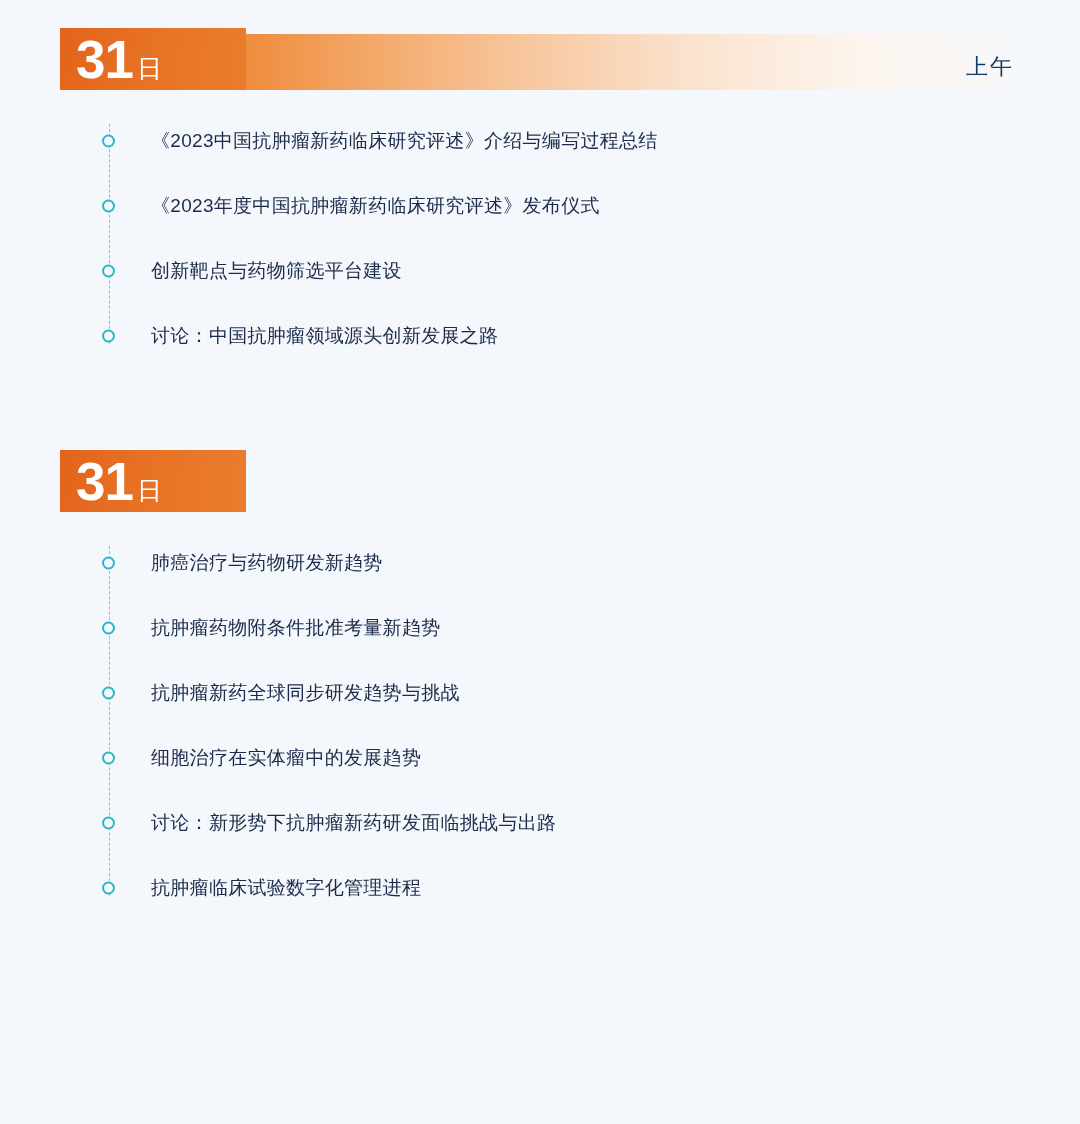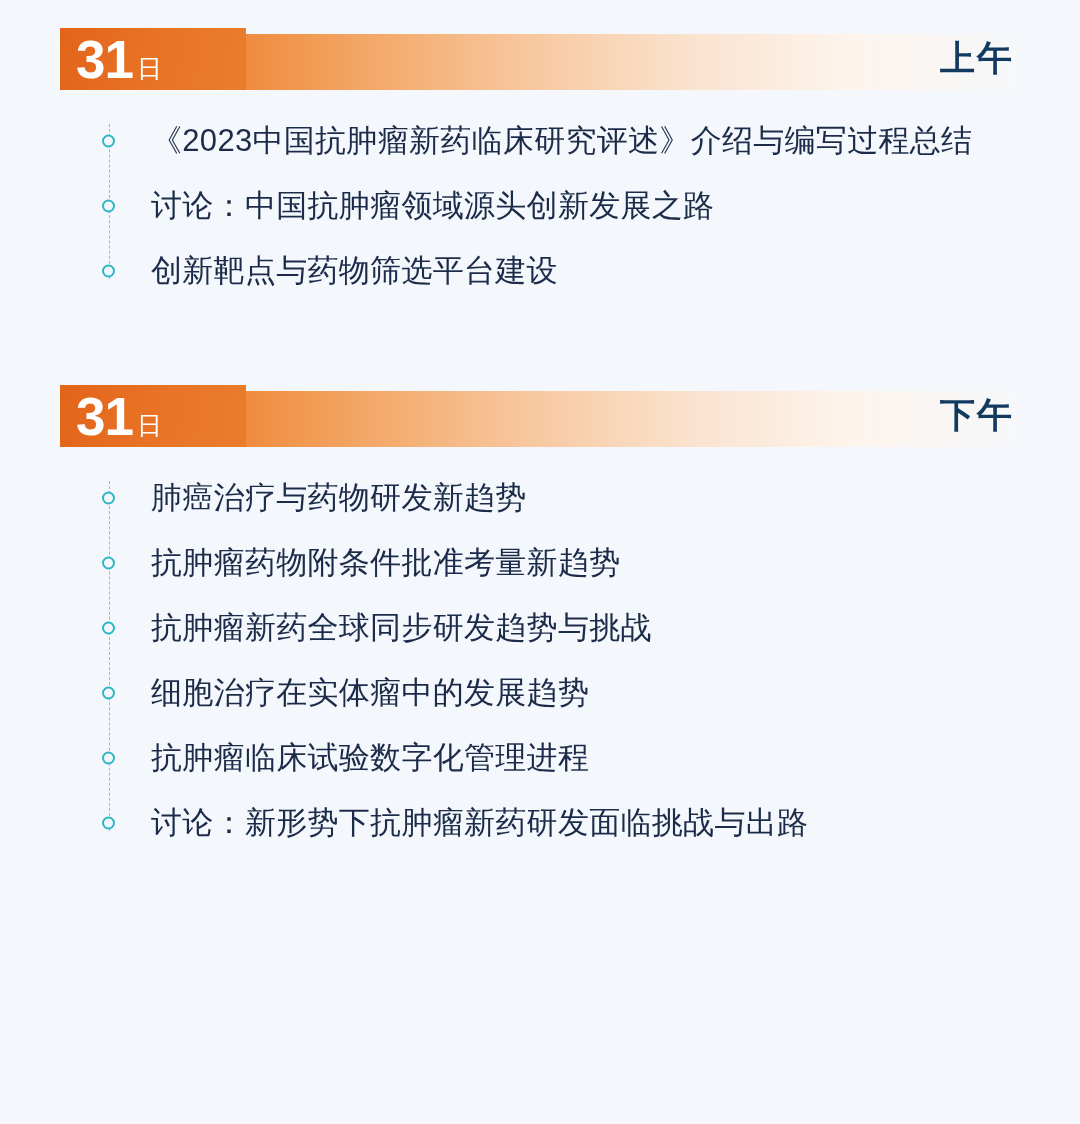--- a/index.html
+++ b/index.html
@@ -87,23 +87,23 @@
     align-self: flex-start;
     margin-top: 6px;
     background: linear-gradient(90deg, #ef8c3e 0%, #f3a868 16%, #f7c79e 36%, #fae3cf 58%, #fdf4ec 78%, #f6f8fb 100%);
     display: flex;
     align-items: flex-end;
     justify-content: flex-end;
     padding: 0 6px 8px 0;
     box-sizing: border-box;
   }
   .band-strip .period {
-    font-size: 35px;
+    font-size: 22px;
     color: #12395f;
-    font-weight: bold;
+    font-weight: normal;
     letter-spacing: 2px;
     margin-left: 32px;
   }
 
   
   .agenda {
     position: relative;
     margin-left: 105px;
     margin-right: 60px;
     padding-top: 18px;
@@ -130,21 +130,21 @@
     top: 50%;
     transform: translateY(-50%);
     width: 13px;
     height: 13px;
     border: 2px solid #2bb8c4;
     border-radius: 50%;
     background: #f4f7fb;
     box-sizing: border-box;
   }
   .agenda-item .txt {
-    font-size: 31px;
+    font-size: 19px;
     line-height: 1.35;
     color: #1b2b49;
     letter-spacing: 0.3px;
   }
 </style>
 </head>
 <body>
 
 <div class="page">
 
@@ -161,38 +161,39 @@
 
     <div class="agenda">
       <div class="timeline"></div>
 
       <div class="agenda-item">
         <span class="bullet"></span>
         <span class="txt">《2023中国抗肿瘤新药临床研究评述》介绍与编写过程总结</span>
       </div>
       <div class="agenda-item">
         <span class="bullet"></span>
+        <span class="txt">《2023年度中国抗肿瘤新药临床研究评述》发布仪式</span>
+      </div>
+      <div class="agenda-item">
+        <span class="bullet"></span>
+        <span class="txt">创新靶点与药物筛选平台建设</span>
+      </div>
+      <div class="agenda-item">
+        <span class="bullet"></span>
         <span class="txt">讨论：中国抗肿瘤领域源头创新发展之路</span>
-      </div>
-      <div class="agenda-item">
-        <span class="bullet"></span>
-        <span class="txt">创新靶点与药物筛选平台建设</span>
       </div>
     </div>
   </section>
 
   <section class="session second">
     <div class="band">
       <div class="date-tab">
         <span class="daynum">31</span>
         <span class="dayunit">日</span>
       </div>
-      <div class="band-strip">
-        <span class="period">下午</span>
-      </div>
     </div>
 
     <div class="agenda">
       <div class="timeline"></div>
 
       <div class="agenda-item">
         <span class="bullet"></span>
         <span class="txt">肺癌治疗与药物研发新趋势</span>
       </div>
       <div class="agenda-item">
@@ -202,22 +203,22 @@
       <div class="agenda-item">
         <span class="bullet"></span>
         <span class="txt">抗肿瘤新药全球同步研发趋势与挑战</span>
       </div>
       <div class="agenda-item">
         <span class="bullet"></span>
         <span class="txt">细胞治疗在实体瘤中的发展趋势</span>
       </div>
       <div class="agenda-item">
         <span class="bullet"></span>
+        <span class="txt">讨论：新形势下抗肿瘤新药研发面临挑战与出路</span>
+      </div>
+      <div class="agenda-item">
+        <span class="bullet"></span>
         <span class="txt">抗肿瘤临床试验数字化管理进程</span>
       </div>
-      <div class="agenda-item">
-        <span class="bullet"></span>
-        <span class="txt">讨论：新形势下抗肿瘤新药研发面临挑战与出路</span>
-      </div>
     </div>
   </section>
 
 </div>
 
 </body></html>

